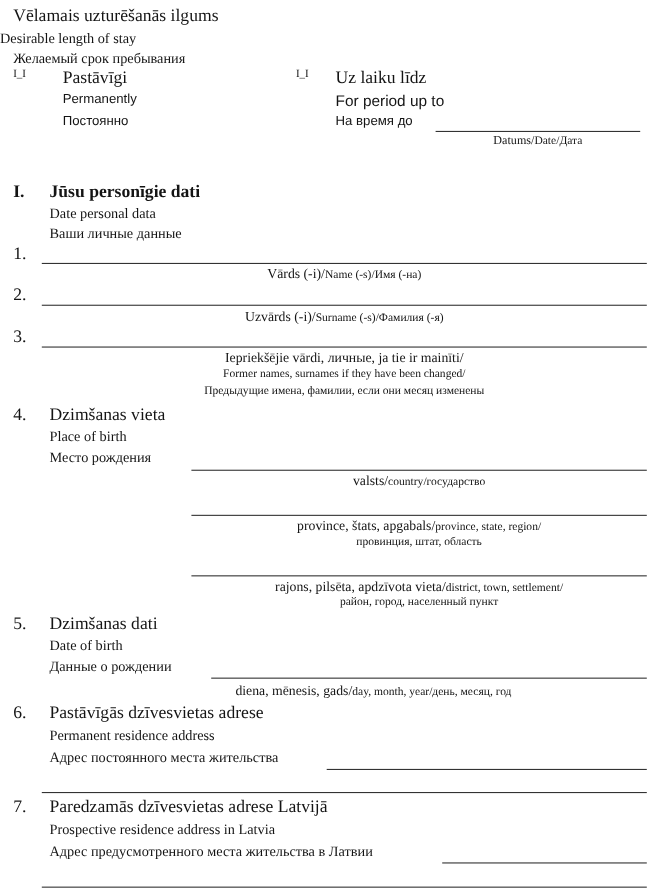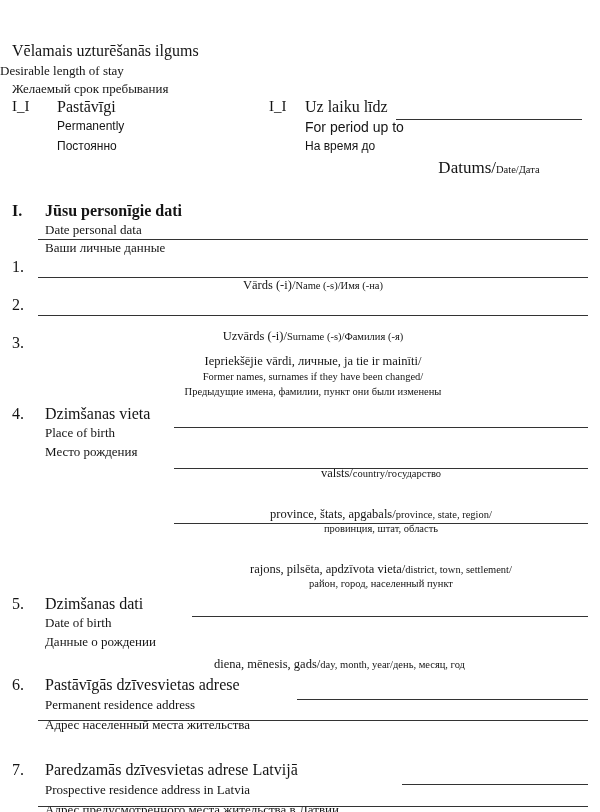--- a/index.html
+++ b/index.html
@@ -1,67 +1,67 @@
 <!DOCTYPE html>
 <html><head>
   <meta charset="utf-8">
   <style>
     html, body { margin: 0; padding: 0; background: #ffffff; }
     body {
       width: 600px; height: 812px; position: relative; overflow: hidden;
       font-family: "Liberation Serif", "DejaVu Serif", serif; color: #141414;
     }
-    .abs { position: absolute; white-space: nowrap; margin-top: 36px; }
+    .abs { position: absolute; white-space: nowrap; }
     .lv { font-size: 16px; }
     .en { font-size: 13px; }
     .ru { font-size: 13px; }
     .cap { font-size: 10.5px; }
     .cap-lv { font-size: 12.5px; }
     .bold { font-weight: bold; }
     .line { position: absolute; height: 0; border-top: 1px solid #333; }
     .center { text-align: center; }
-    .checkbox { font-size: 15px; letter-spacing: 0; }
+    .checkbox { font-size: 10px; letter-spacing: 0; }
   </style>
 </head>
 <body>
 
 <div class="abs lv" style="left:12px;top:6px;">Vēlamais uzturēšanās ilgums</div>
 <div class="abs en" style="left:0;top:27px;">Desirable length of stay</div>
 <div class="abs ru" style="left:12px;top:45px;">Желаемый срок пребывания</div>
 
 <div class="abs checkbox" style="left:12px;top:62px;">I_I</div>
 <div class="abs lv" style="left:57px;top:62px;">Pastāvīgi</div>
 <div class="abs en" style="left:57px;top:83px;font-family:'Liberation Sans',sans-serif;font-size:12px;">Permanently</div>
 <div class="abs ru" style="left:57px;top:103px;font-family:'Liberation Sans',sans-serif;font-size:12px;">Постоянно</div>
 
 <div class="abs checkbox" style="left:269px;top:62px;">I_I</div>
 <div class="abs lv" style="left:305px;top:62px;">Uz laiku līdz</div>
 <div class="abs en" style="left:305px;top:83px;font-family:'Liberation Sans',sans-serif;font-size:14px;">For period up to</div>
 <div class="abs ru" style="left:305px;top:103px;font-family:'Liberation Sans',sans-serif;font-size:12px;">На время до</div>
 <div class="line" style="left:396px;top:119px;width:186px;"></div>
-<div class="abs cap center" style="left:396px;top:122px;width:186px;"><span class="cap-lv" style="font-size:17px">Datums/</span><span>Date/Дата</span></div>
+<div class="abs cap center" style="left:396px;top:122px;width:186px;"><span class="cap-lv" style="font-size:11px">Datums/</span><span>Date/Дата</span></div>
 
 <div class="abs lv bold" style="left:12px;top:166px;">I.</div>
 <div class="abs lv bold" style="left:45px;top:166px;">Jūsu personīgie dati</div>
 <div class="abs en" style="left:45px;top:186px;">Date personal data</div>
 <div class="abs ru" style="left:45px;top:204px;">Ваши личные данные</div>
 
 <div class="abs lv" style="left:12px;top:222px;">1.</div>
 <div class="line" style="left:38px;top:239px;width:550px;"></div>
 <div class="abs cap center" style="left:38px;top:242px;width:550px;"><span class="cap-lv">Vārds (-i)/</span><span>Name (-s)/Имя (-на)</span></div>
 
 <div class="abs lv" style="left:12px;top:260px;">2.</div>
 <div class="line" style="left:38px;top:277px;width:550px;"></div>
-<div class="abs cap center" style="left:38px;top:293px;width:550px;"><span class="cap-lv">Uzvārds (-i)/</span><span>Surname (-s)/Фамилия (-я)</span></div>
+<div class="abs cap center" style="left:38px;top:281px;width:550px;"><span class="cap-lv">Uzvārds (-i)/</span><span>Surname (-s)/Фамилия (-я)</span></div>
 
 <div class="abs lv" style="left:12px;top:298px;">3.</div>
 <div class="line" style="left:38px;top:315px;width:550px;"></div>
 <div class="abs cap-lv center" style="left:38px;top:318px;width:550px;">Iepriekšējie vārdi, личные, ja tie ir mainīti/</div>
 <div class="abs cap center" style="left:38px;top:335px;width:550px;">Former names, surnames if they have been changed/</div>
-<div class="abs cap center" style="left:38px;top:350px;width:550px;">Предыдущие имена, фамилии, пункт они были изменены</div>
+<div class="abs cap center" style="left:38px;top:350px;width:550px;">Предыдущие имена, фамилии, если они месяц изменены</div>
 
 <div class="abs lv" style="left:12px;top:369px;">4.</div>
 <div class="abs lv" style="left:45px;top:369px;">Dzimšanas vieta</div>
 <div class="abs en" style="left:45px;top:389px;">Place of birth</div>
 <div class="abs ru" style="left:45px;top:408px;">Место рождения</div>
 <div class="line" style="left:174px;top:427px;width:414px;"></div>
 <div class="abs cap center" style="left:174px;top:430px;width:414px;"><span class="cap-lv">valsts/</span><span>country/государство</span></div>
 
 <div class="line" style="left:174px;top:468px;width:414px;"></div>
 <div class="abs cap center" style="left:174px;top:471px;width:414px;"><span class="cap-lv">province, štats, apgabals/</span><span>province, state, region/</span></div>
@@ -74,21 +74,21 @@
 <div class="abs lv" style="left:12px;top:559px;">5.</div>
 <div class="abs lv" style="left:45px;top:559px;">Dzimšanas dati</div>
 <div class="abs en" style="left:45px;top:579px;">Date of birth</div>
 <div class="abs ru" style="left:45px;top:598px;">Данные о рождении</div>
 <div class="line" style="left:192px;top:616px;width:396px;"></div>
 <div class="abs cap" style="left:214px;top:621px;"><span class="cap-lv">diena, mēnesis, gads/</span><span>day, month, year/день, месяц, год</span></div>
 
 <div class="abs lv" style="left:12px;top:640px;">6.</div>
 <div class="abs lv" style="left:45px;top:640px;">Pastāvīgās dzīvesvietas adrese</div>
 <div class="abs en" style="left:45px;top:661px;">Permanent residence address</div>
-<div class="abs ru" style="left:45px;top:681px;">Адрес населенный места жительства</div>
+<div class="abs ru" style="left:45px;top:681px;">Адрес постоянного места жительства</div>
 <div class="line" style="left:297px;top:699px;width:291px;"></div>
 <div class="line" style="left:38px;top:720px;width:550px;"></div>
 
 <div class="abs lv" style="left:12px;top:725px;">7.</div>
 <div class="abs lv" style="left:45px;top:725px;">Paredzamās dzīvesvietas adrese Latvijā</div>
 <div class="abs en" style="left:45px;top:746px;">Prospective residence address in Latvia</div>
 <div class="abs ru" style="left:45px;top:766px;">Адрес предусмотренного места жительства в Латвии</div>
 <div class="line" style="left:402px;top:784px;width:186px;"></div>
 <div class="line" style="left:38px;top:806px;width:550px;"></div>
 

